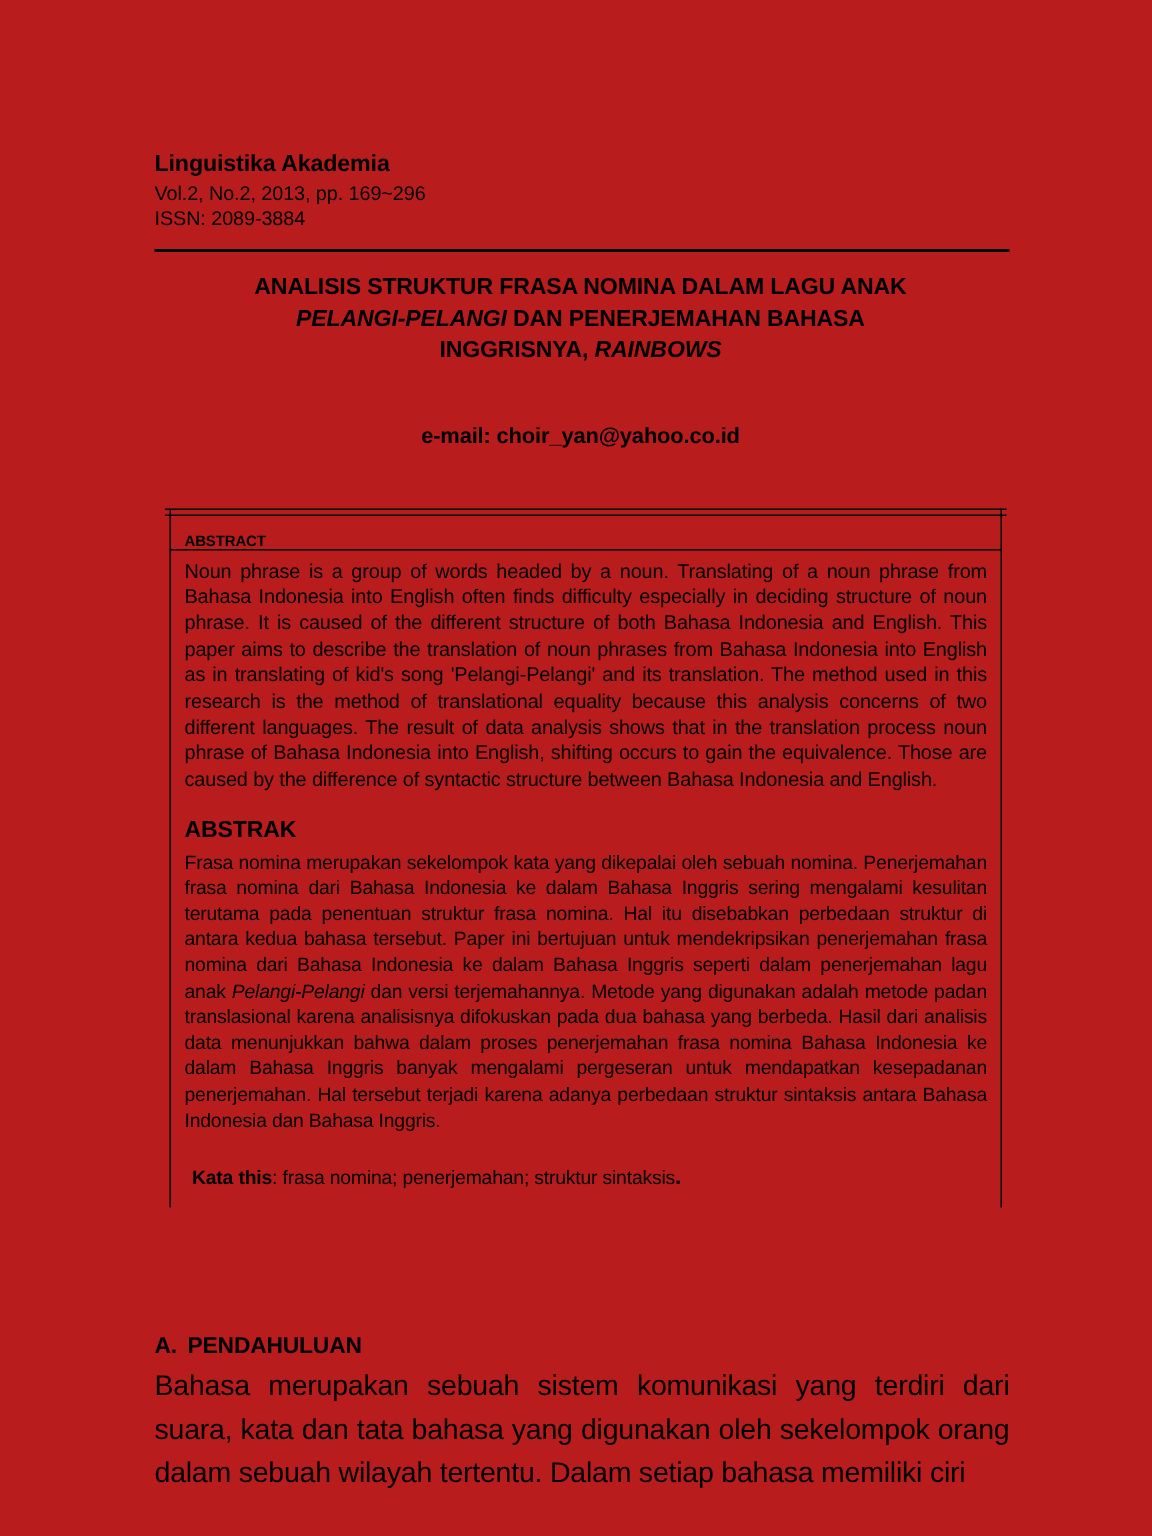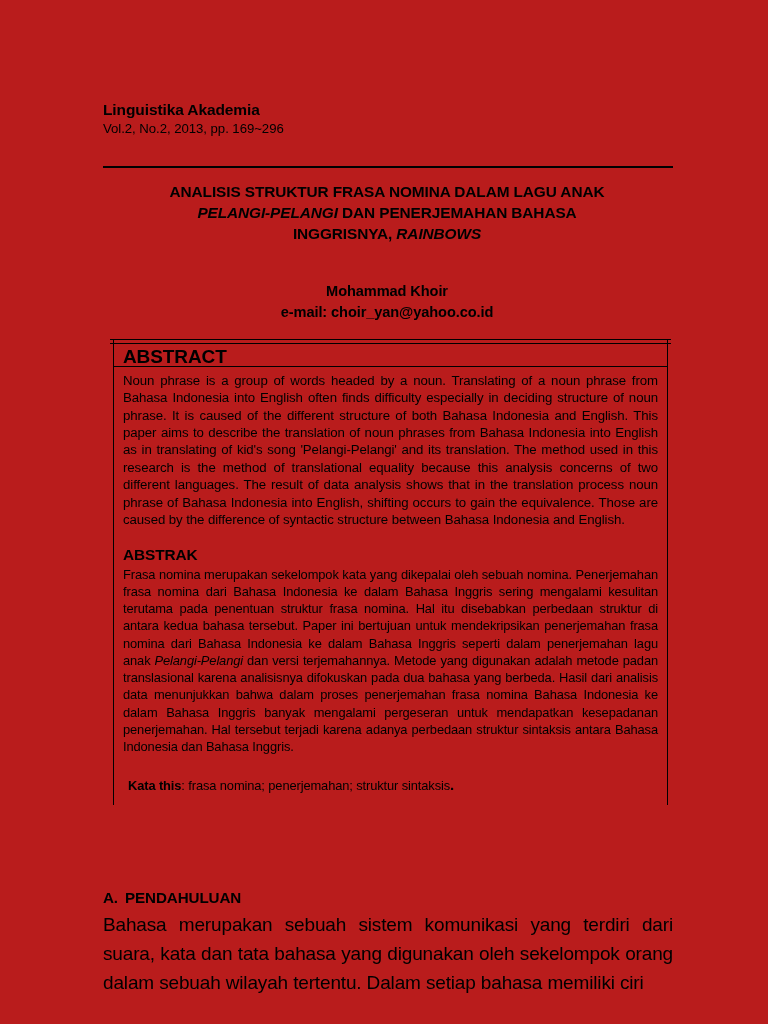--- a/index.html
+++ b/index.html
@@ -111,25 +111,26 @@
   .box-head-rule {
     position: absolute;
     left: 113px;
     top: 366px;
     width: 555px;
     height: 0;
     border-top: 1.4px solid #000;
   }
 
   .abstract-heading {
-    font-size: 19px;
+    font-size: 10px;
     font-weight: bold;
     letter-spacing: -0.1px;
     padding: 6px 0 0 9px;
     line-height: 1.25;
+    margin-top: 11px;
   }
   .abstract-body {
     font-size: 13.25px;
     line-height: 1.315;
     text-align: justify;
     padding: 3px 9px 0 9px;
     letter-spacing: -0.09px;
     hyphens: none;
   }
   .abstrak-heading {
@@ -179,31 +180,31 @@
   }
 </style>
 </head>
 <body>
 
 <div class="page">
 
   <div class="journal-header">
     <div class="journal-name">Linguistika Akademia</div>
     <div class="journal-meta">Vol.2, No.2, 2013, pp. 169~296</div>
+    <div class="journal-meta">ISSN: 2089-3884</div>
   </div>
   <div class="header-rule"></div>
 
   <div class="title-block">
     <div>ANALISIS STRUKTUR FRASA NOMINA DALAM LAGU ANAK</div>
     <div><span class="it">PELANGI-PELANGI</span><span> DAN PENERJEMAHAN BAHASA</span></div>
     <div><span>INGGRISNYA, </span><span class="it">RAINBOWS</span></div>
   </div>
 
   <div class="author-block">
-    <div>Mohammad Khoir</div>
     <div>e-mail: choir_yan@yahoo.co.id</div>
   </div>
 
   <div class="box-top-rule"></div>
   <div class="box-top-rule2"></div>
 
   <div class="abstract-box">
     <div class="abstract-heading">ABSTRACT</div>
     <div class="abstract-body">Noun phrase is a group of words headed by a noun. Translating of a noun phrase from Bahasa Indonesia into English often finds difficulty especially in deciding structure of noun phrase. It is caused of the different structure of both Bahasa Indonesia and English. This paper aims to describe the translation of noun phrases from Bahasa Indonesia into English as in translating of kid's song 'Pelangi-Pelangi' and its translation. The method used in this research is the method of translational equality because this analysis concerns of two different languages. The result of data analysis shows that in the translation process noun phrase of Bahasa Indonesia into English, shifting occurs to gain the equivalence. Those are caused by the difference of syntactic structure between Bahasa Indonesia and English.</div>
 

